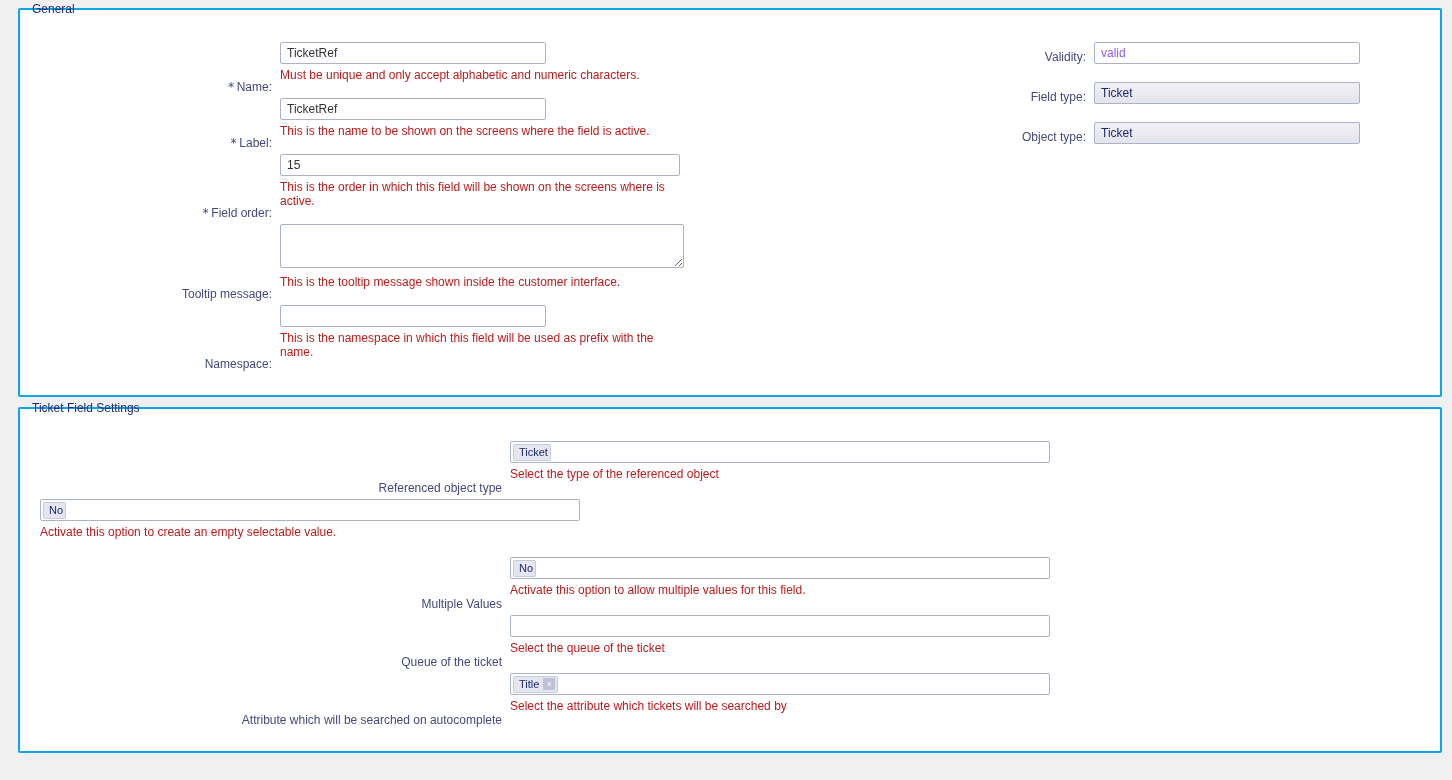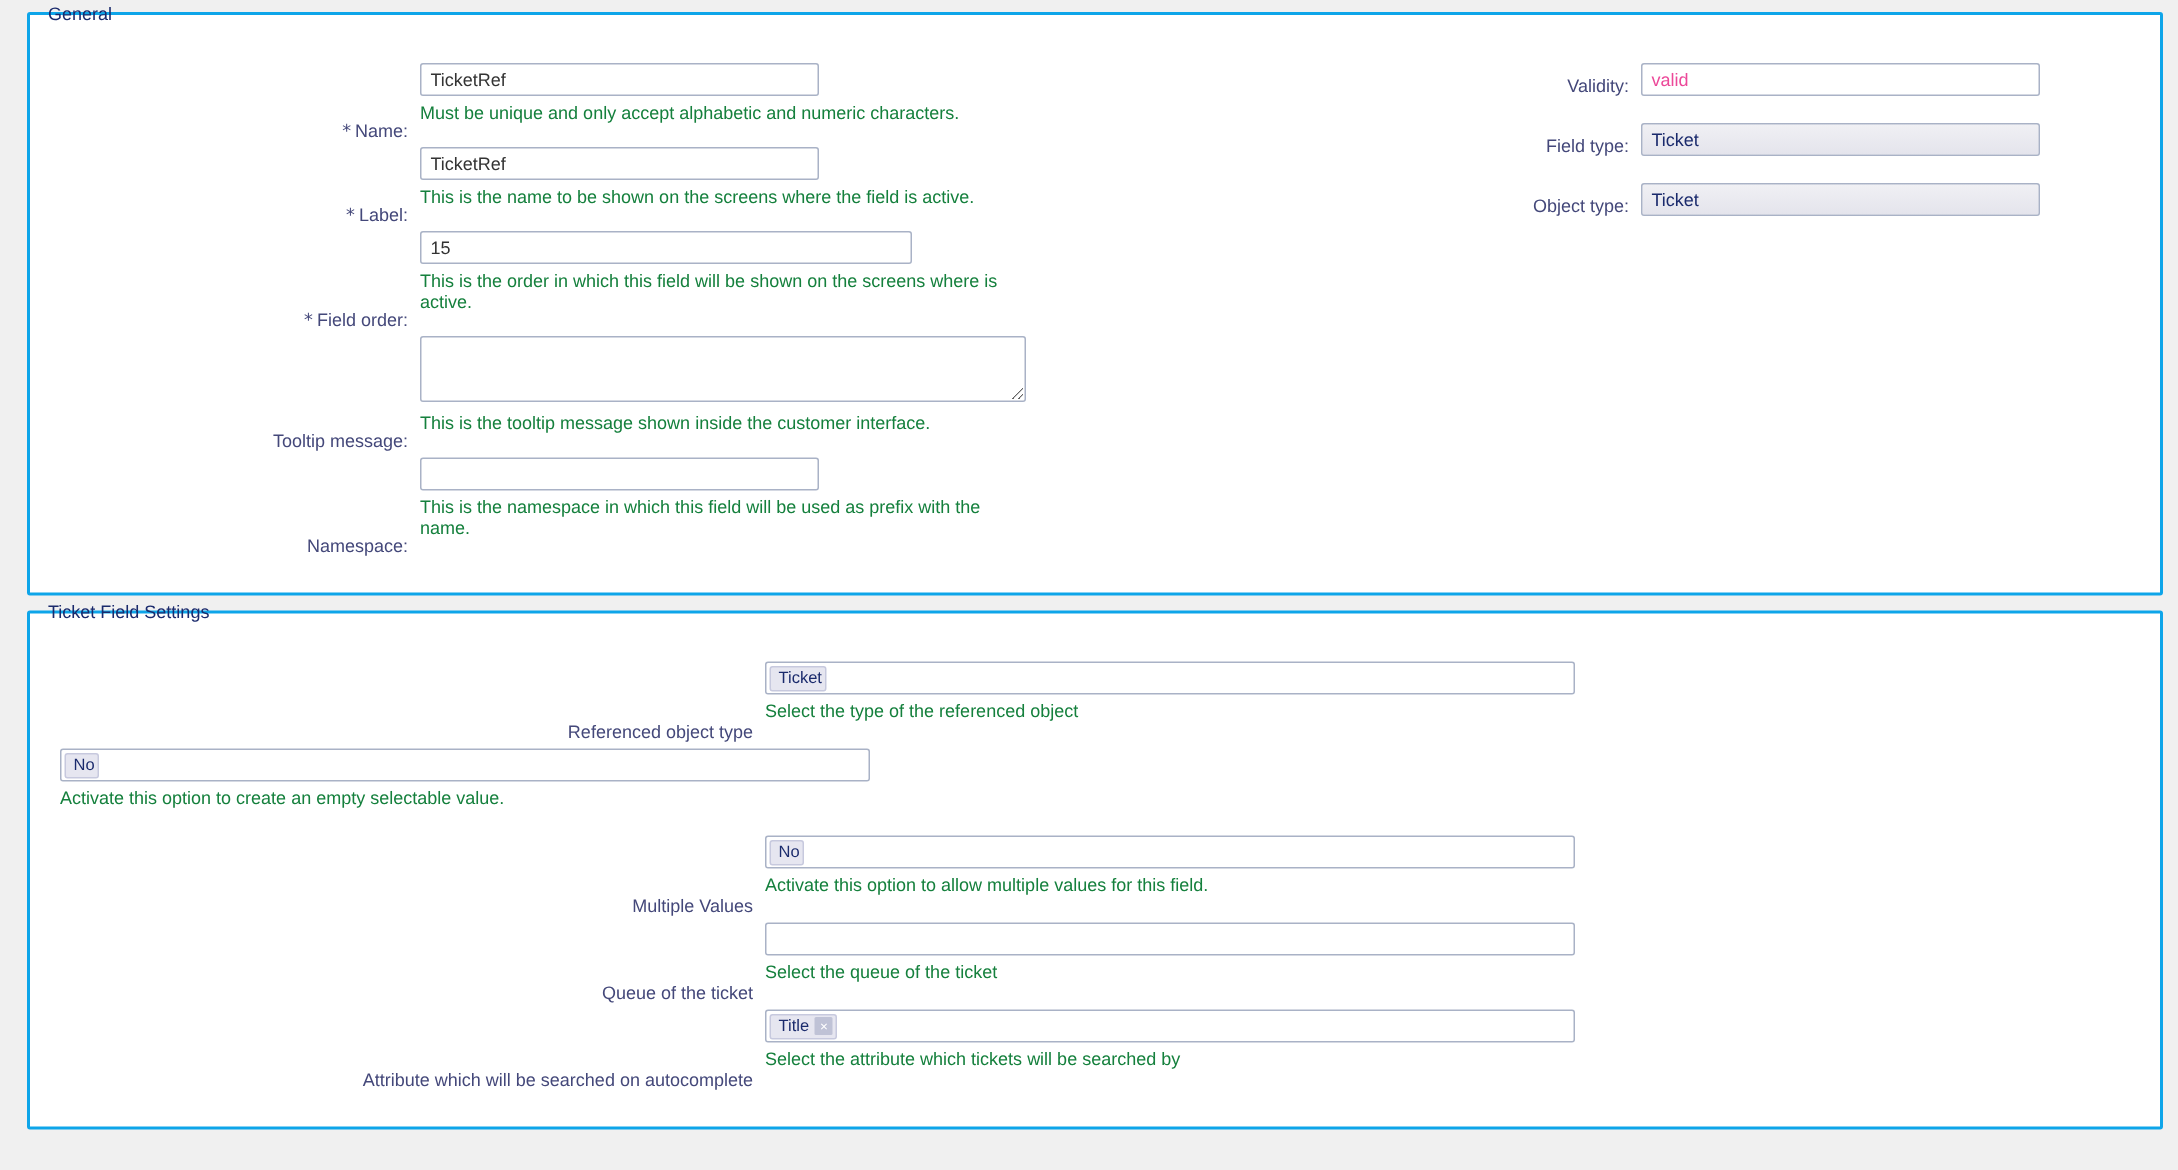--- a/index.html
+++ b/index.html
@@ -58,39 +58,39 @@
     border-radius: 2px;
     background: #fff;
     height: 22px;
     padding: 2px 6px;
     font-size: 12px;
     color: #333;
     width: 266px;
     display: flex;
     align-items: center;
   }
-  .text-input.wide { width: 328px; }
-  .select-like { width: 266px; color: #ec4899; }
+  .text-input.wide { width: 400px; }
+  .select-like { width: 266px; color: #8b5cf6; }
   .select-like.readonly {
     background: linear-gradient(#f0f0f4, #e4e4ec);
     color: #1a2a6c;
   }
   .textarea {
     border: 1px solid #a9b2c6;
     border-radius: 2px;
     width: 404px;
     height: 44px;
     resize: both;
     overflow: auto;
     padding: 4px;
     font-family: inherit;
     font-size: 12px;
   }
   .hint {
-    color: #15803d;
+    color: #b91c1c;
     font-size: 12px;
     margin-top: 4px;
     margin-bottom: 12px;
     margin-left: 0;
   }
   .tag-input { width: 540px; padding: 1px 2px; align-items: center; }
   .tag {
     display: inline-flex;
     align-items: center;
     background: #e6e6f0;

